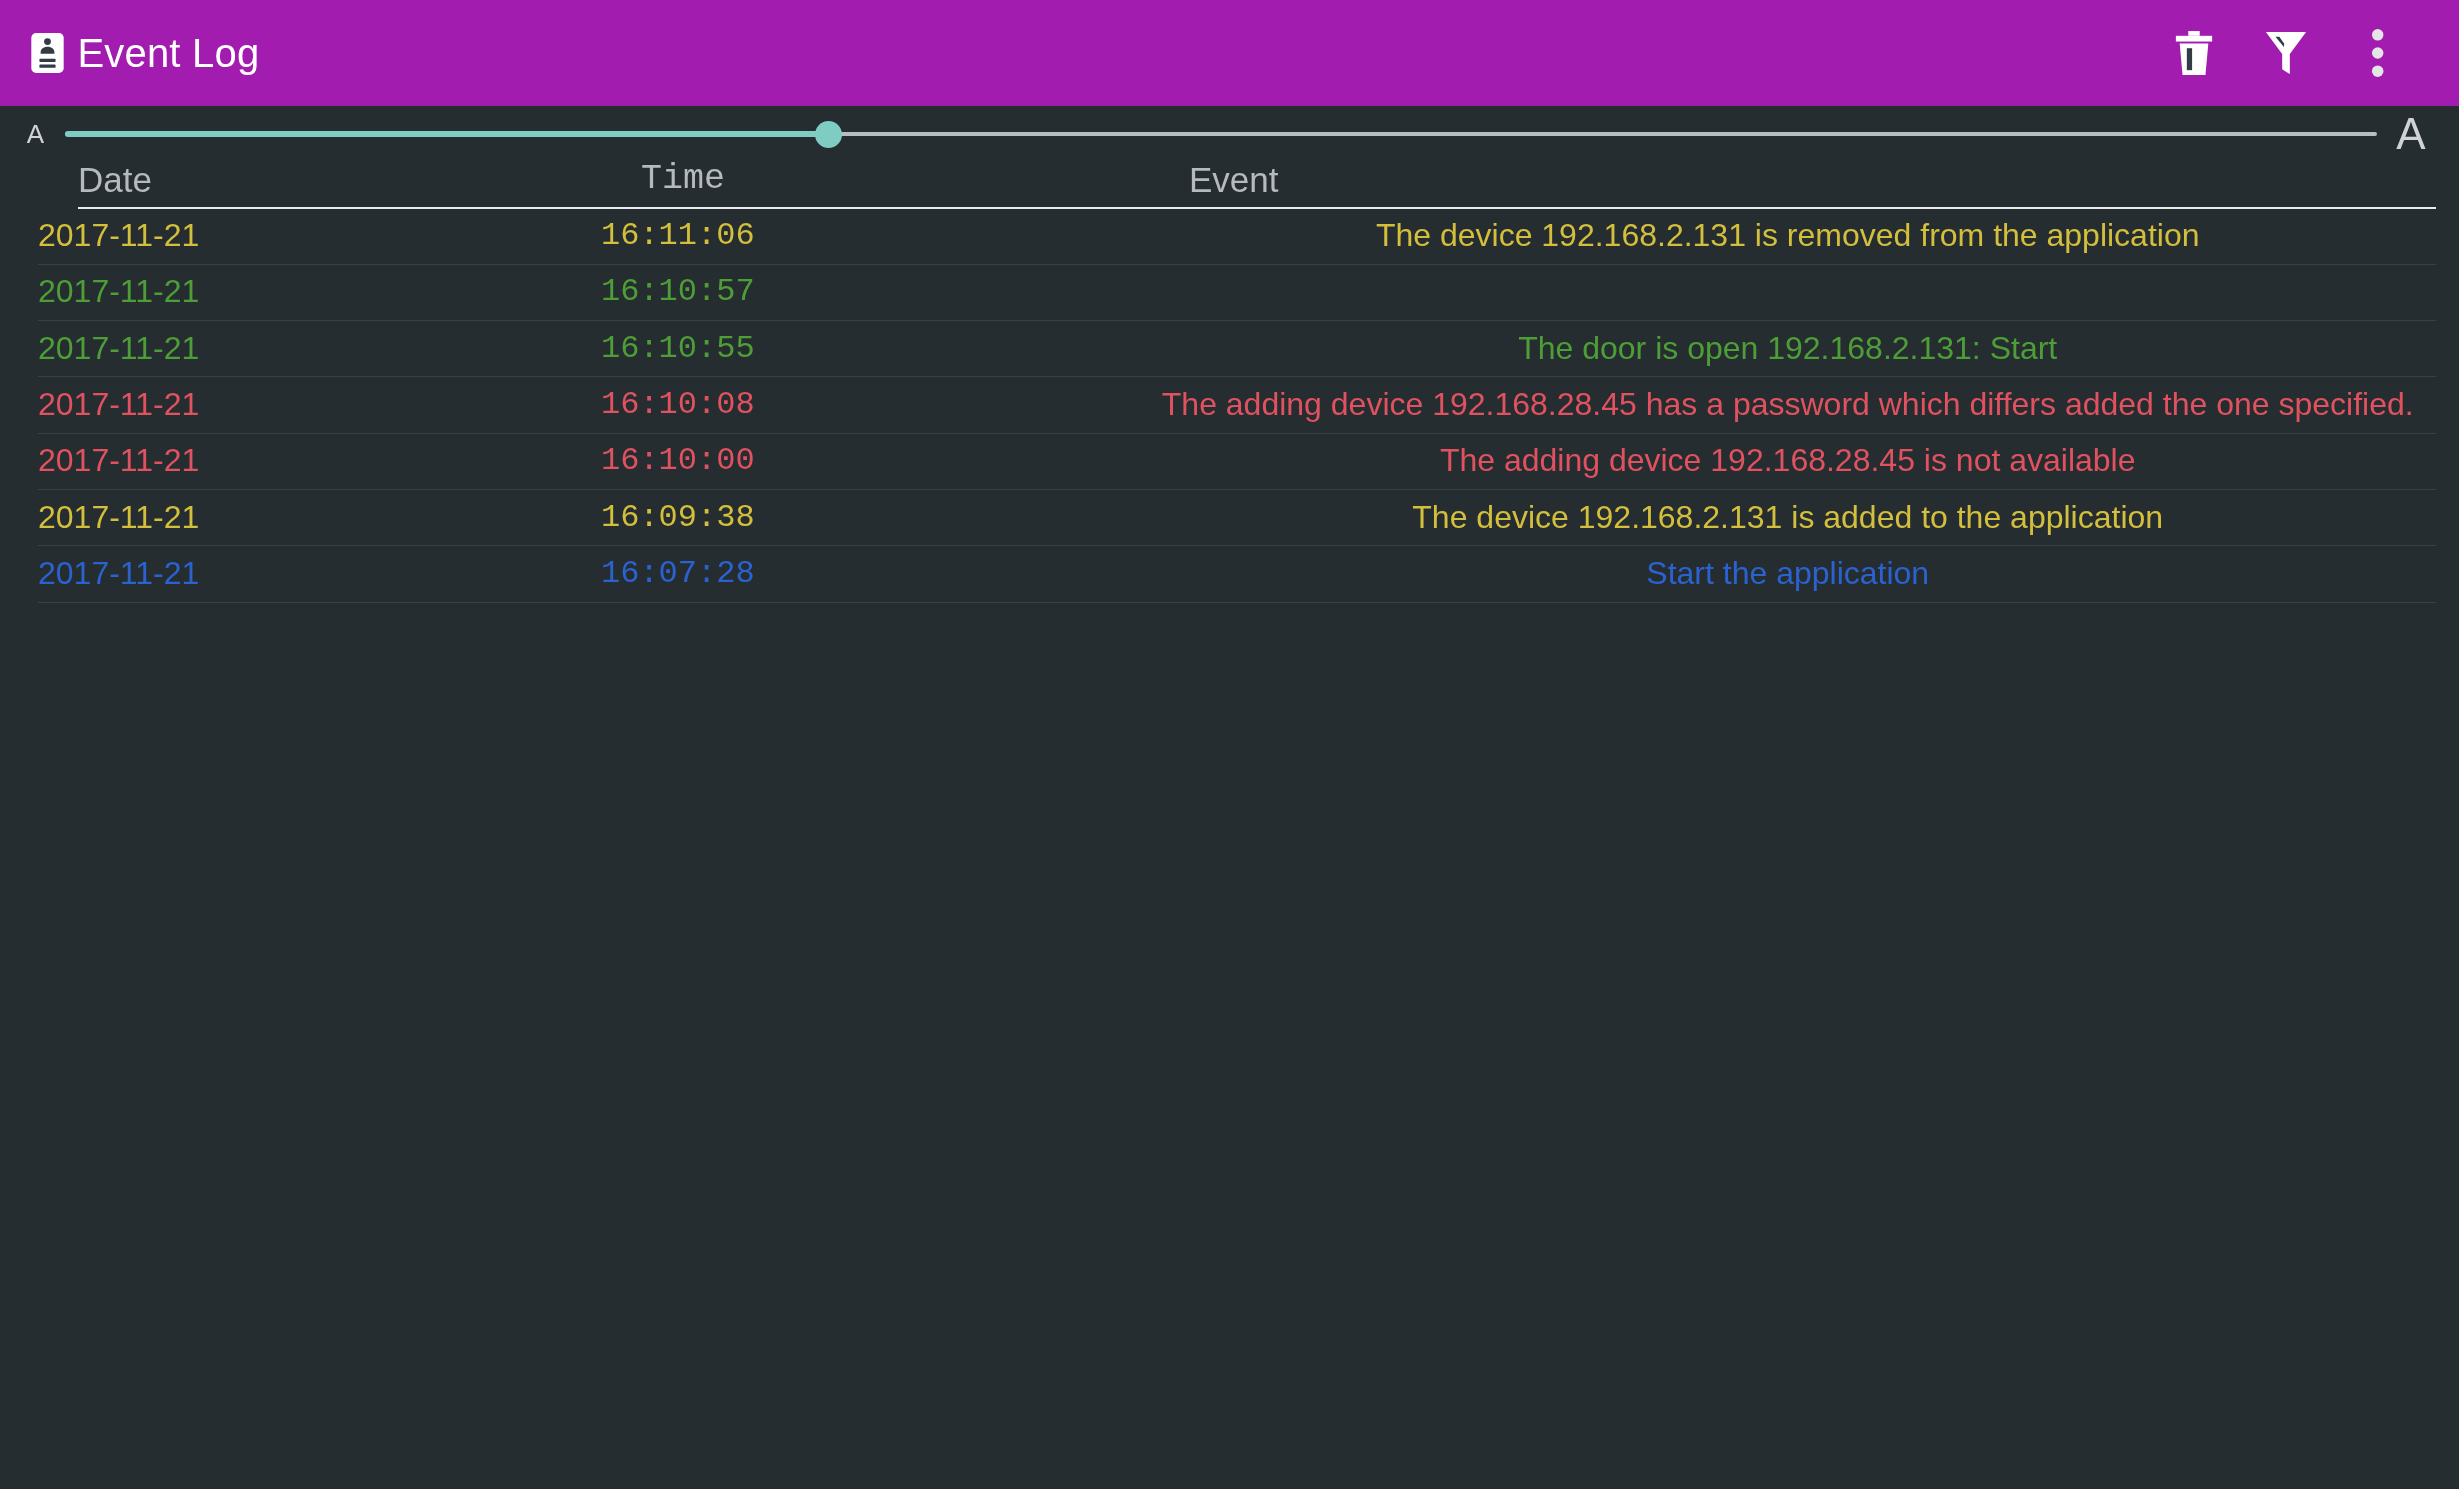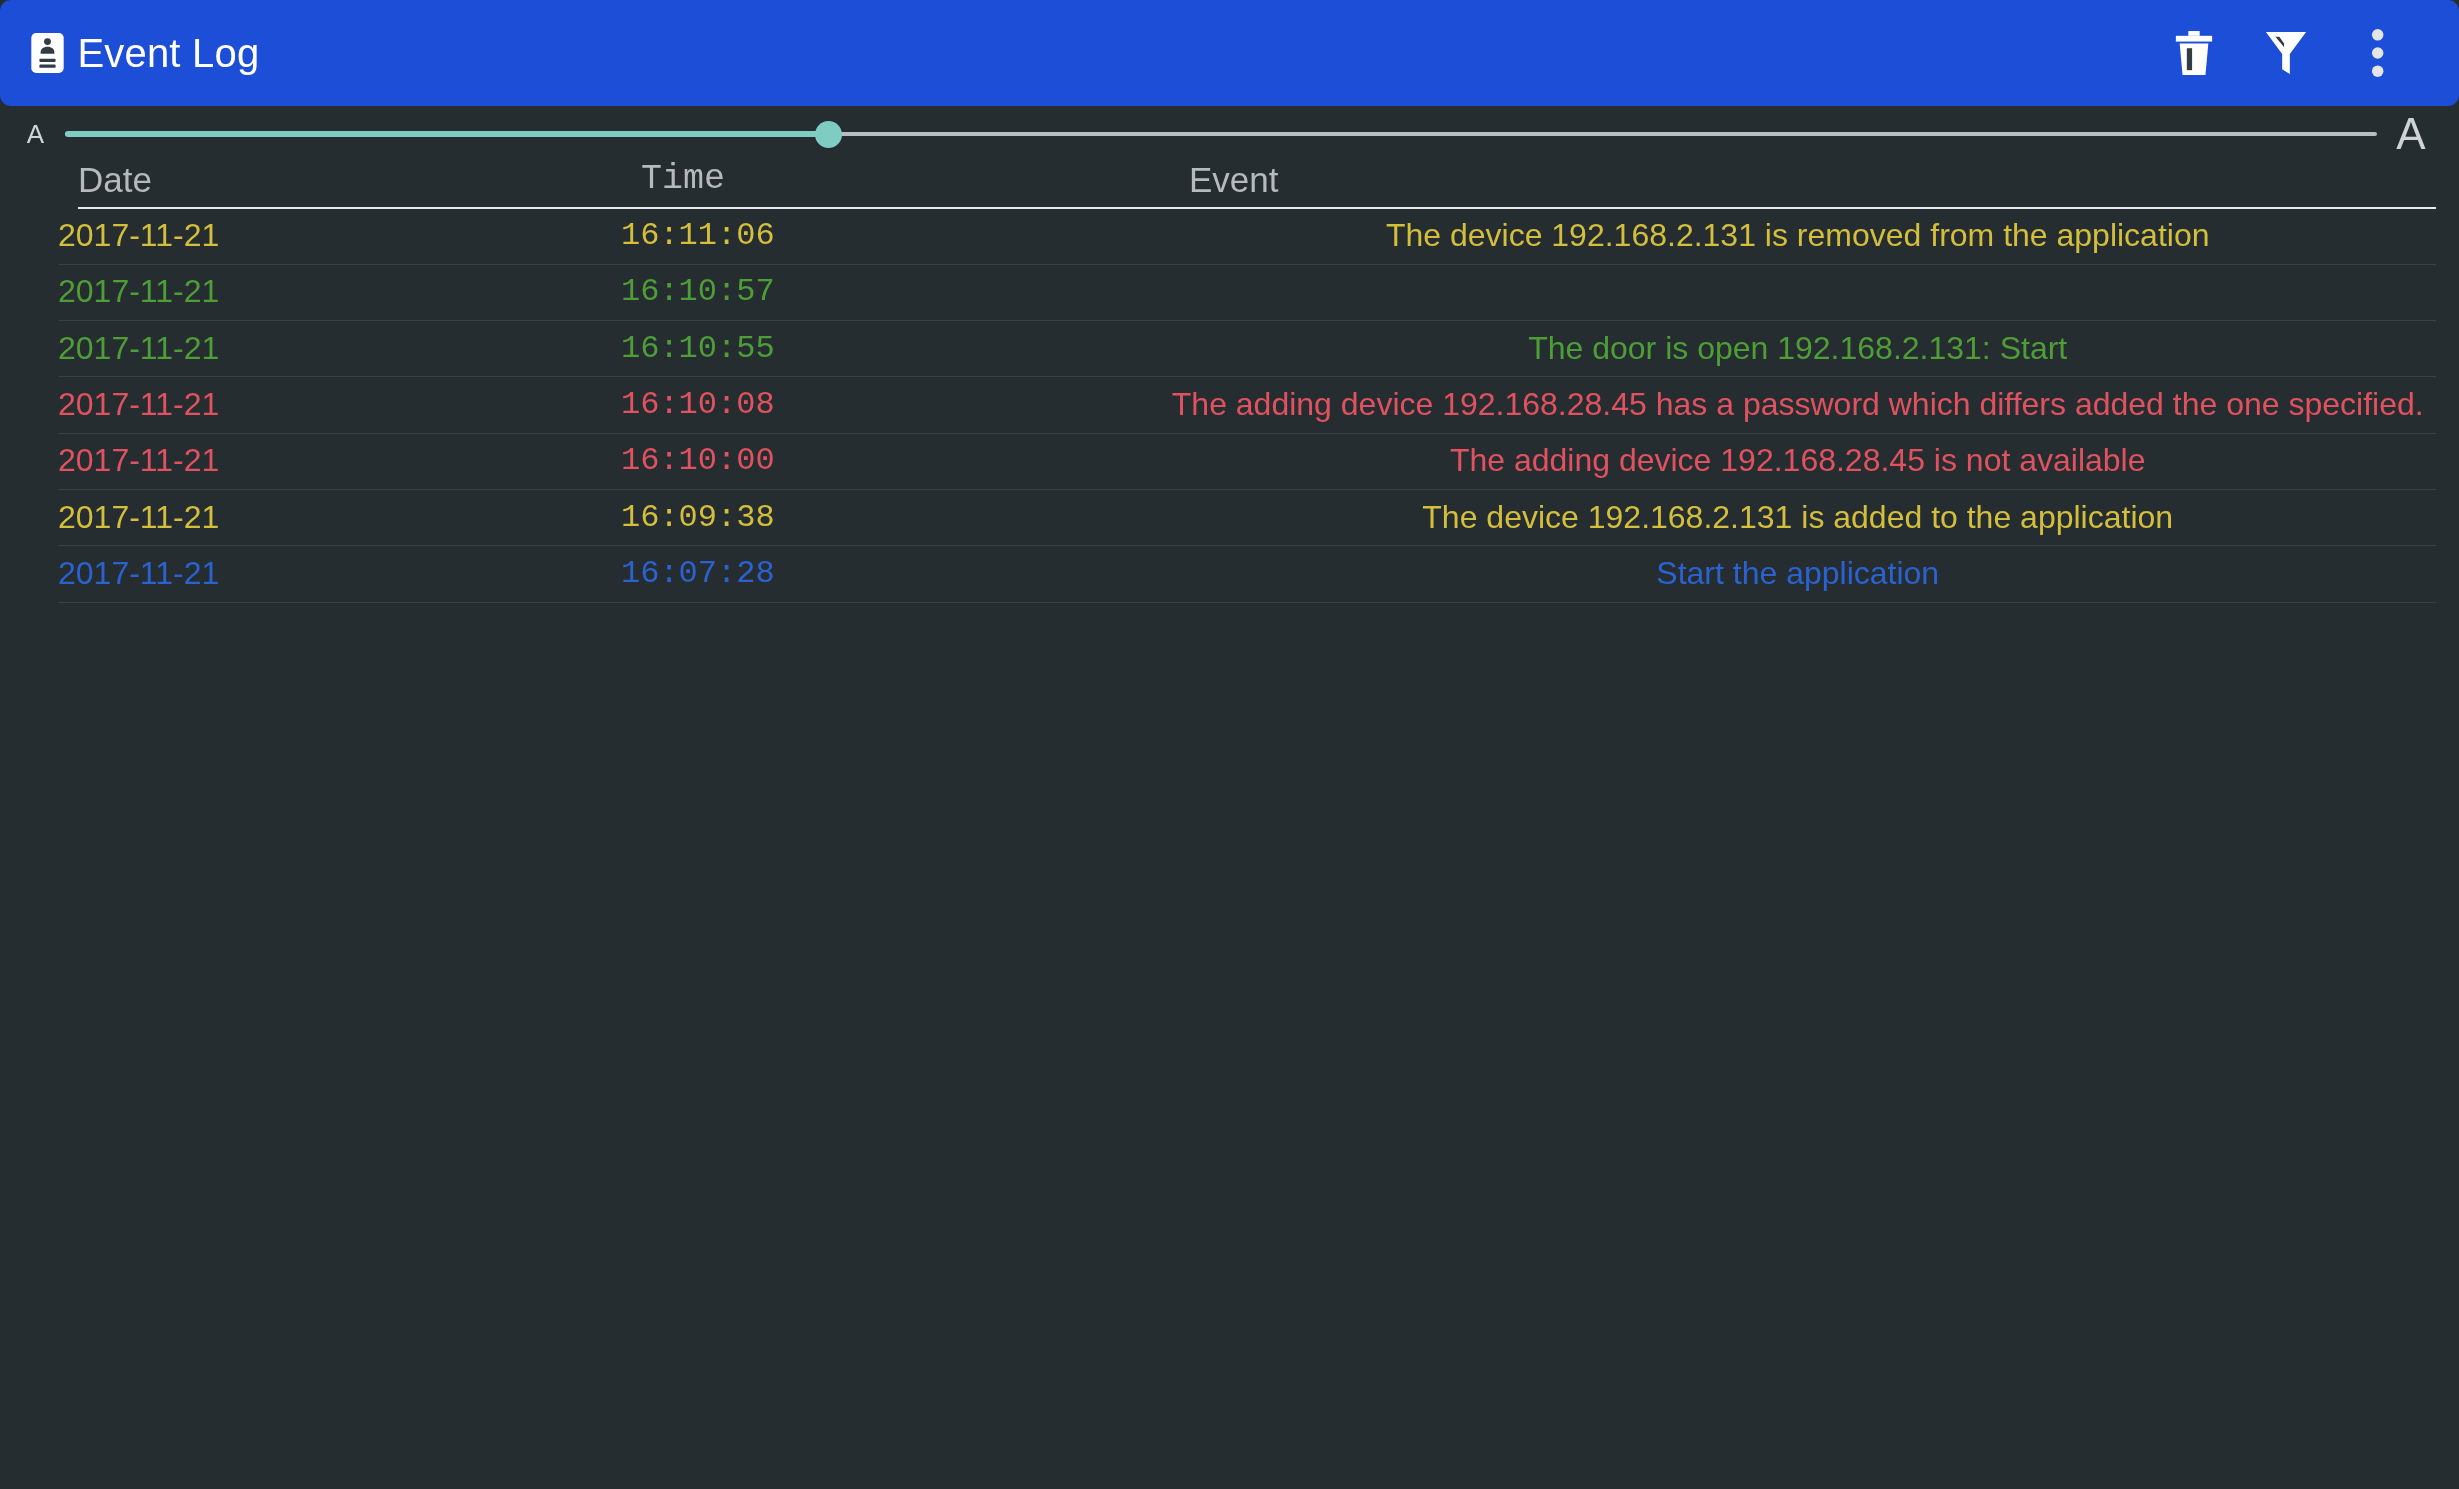--- a/index.html
+++ b/index.html
@@ -11,26 +11,25 @@
     height: 1489px;
     background: #262d31;
     font-family: "Liberation Sans", sans-serif;
     overflow: hidden;
     -webkit-font-smoothing: antialiased;
   }
 
   
   .toolbar {
     height: 106px;
-    background: #1d4ed8;
+    background: #a21caf;
     display: flex;
     align-items: center;
     padding: 0 35px 0 31px;
     box-sizing: border-box;
-    border-radius: 11px;
   }
   .brand {
     display: flex;
     align-items: center;
     gap: 13.4px;
     flex: 1 1 auto;
     min-width: 0;
   }
   .app-icon {
     width: 33px;
@@ -141,21 +140,20 @@
     line-height: 1;
   }
 
   .log-row {
     display: flex;
     align-items: flex-start;
     padding: 8.6px 0 9.6px 0;
     border-bottom: 1px solid #3a4146;
     font-size: 32px;
     line-height: 1.16;
-    margin-left: 20px;
   }
   .log-row:first-of-type { border-top: 0; }
   .log-row .cell {
     white-space: pre-wrap;
   }
   .log-row .col-event { word-break: normal; text-align: center; }
 </style>
 </head>
 <body>
 

